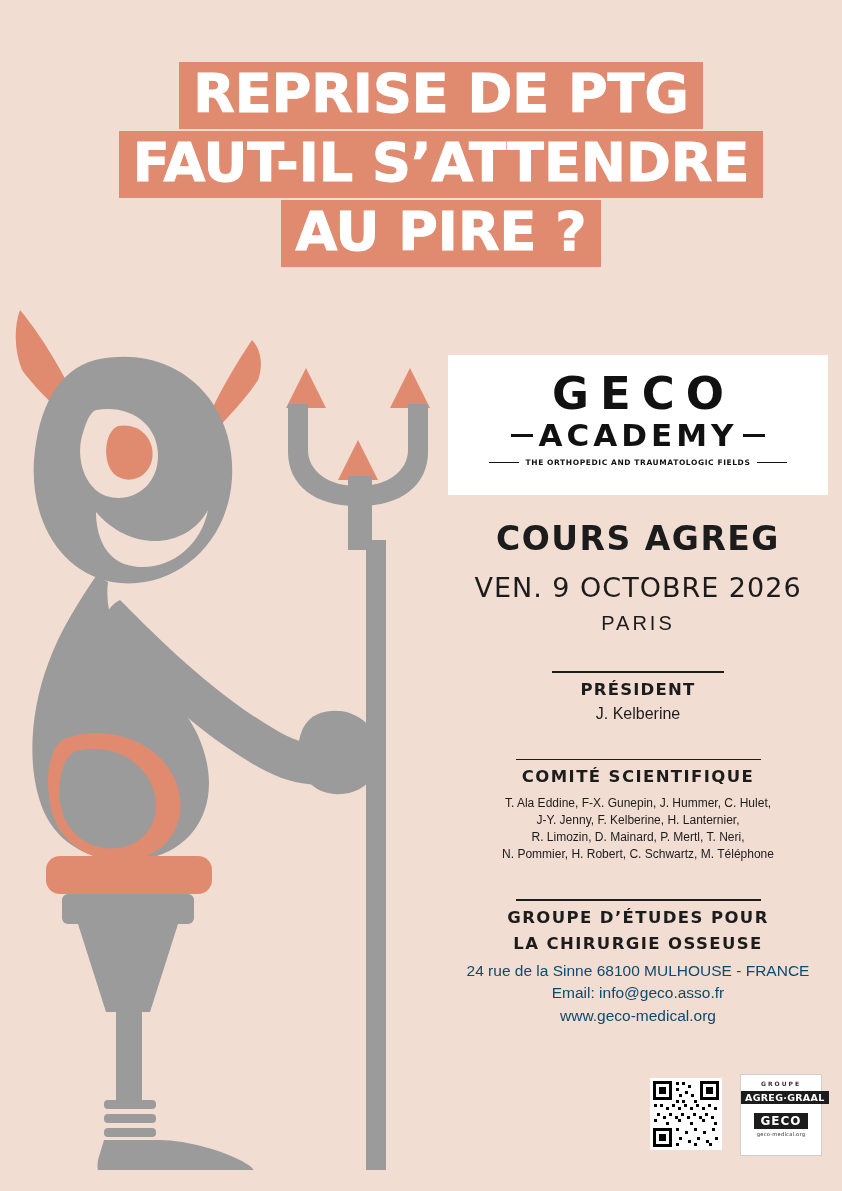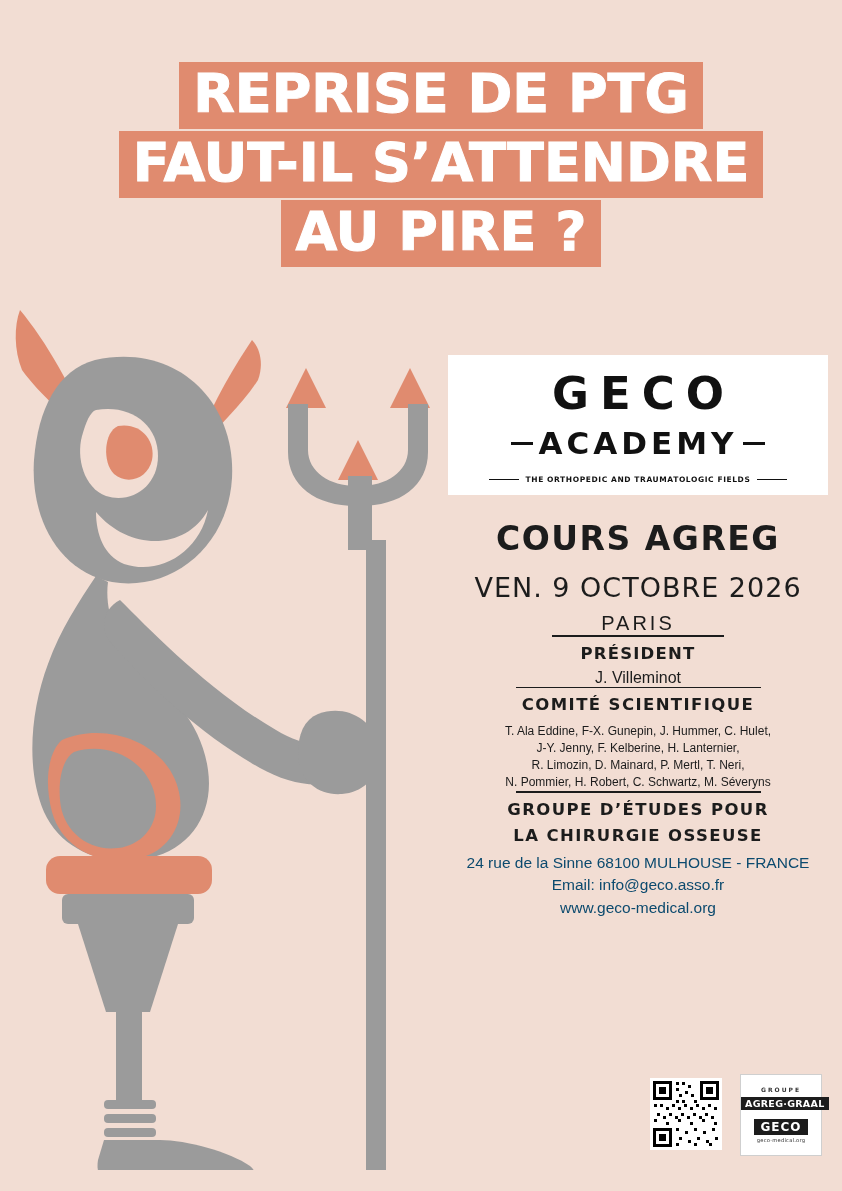--- a/index.html
+++ b/index.html
@@ -78,41 +78,41 @@
     font-size: 45px;
     letter-spacing: 11px;
     color: #111111;
     line-height: 1;
     padding-left: 11px;
   }
   .academy-row {
     display: flex;
     align-items: center;
     justify-content: center;
-    margin-top: 12px;
+    margin-top: 4px;
     gap: 6px;
   }
   .academy-row .bar {
     width: 22px;
     height: 3px;
     background: #111111;
   }
   .academy-word {
     font-family: "DejaVu Sans", sans-serif;
     font-weight: bold;
     font-size: 31px;
     letter-spacing: 4px;
     color: #111111;
     line-height: 1;
   }
   .tagline-row {
     display: flex;
     align-items: center;
     justify-content: center;
-    margin-top: 16px;
+    margin-top: 7px;
     gap: 7px;
   }
   .tagline-row .bar {
     width: 30px;
     height: 1px;
     background: #111111;
   }
   .tagline {
     font-family: "DejaVu Sans", sans-serif;
     font-weight: bold;
@@ -144,21 +144,21 @@
     letter-spacing: 3px;
     color: #1c1c1c;
   }
 
   .rule {
     width: 172px;
     height: 1.5px;
     background: #1c1c1c;
     margin: 0 auto;
   }
-  .sec-gap-top { }
+  .sec-gap-top { margin-top: 36px; }
 
   .sec-head {
     font-family: "DejaVu Sans", sans-serif;
     font-weight: bold;
     font-size: 16.5px;
     letter-spacing: 1.2px;
     color: #1c1c1c;
     margin-top: 7px;
   }
   .sec-head.wide { letter-spacing: 1.4px; }
@@ -195,21 +195,21 @@
   .agreg-badge {
     position: absolute;
     left: 740px;
     top: 1074px;
     width: 82px;
     height: 82px;
     background: #ffffff;
     border: 1px solid #cfcfcf;
     text-align: center;
     box-sizing: border-box;
-    padding-top: 11px;
+    padding-top: 5px;
   }
   .agreg-badge .g1 {
     font-family: "DejaVu Sans", sans-serif;
     font-size: 6px;
     letter-spacing: 2px;
     font-weight: bold;
     color: #333;
   }
   .agreg-badge .g2 {
     display: inline-block;
@@ -311,31 +311,31 @@
       </div>
     </div>
 
     <div class="cours">COURS AGREG</div>
     <div class="date">VEN. 9 OCTOBRE 2026</div>
     <div class="city">PARIS</div>
 
     <div class="sec-gap-top">
       <div class="rule"></div>
       <div class="sec-head">PRÉSIDENT</div>
-      <div class="sec-sub">J. Villeminot</div>
+      <div class="sec-sub">J. Kelberine</div>
     </div>
 
     <div class="sec-gap-top">
       <div class="rule rule-wide"></div>
       <div class="sec-head wide">COMITÉ SCIENTIFIQUE</div>
       <div class="committee">
         <div>T. Ala Eddine, F-X. Gunepin, J. Hummer, C. Hulet,</div>
         <div>J-Y. Jenny, F. Kelberine, H. Lanternier,</div>
         <div>R. Limozin, D. Mainard, P. Mertl, T. Neri,</div>
-        <div>N. Pommier, H. Robert, C. Schwartz, M. Séveryns</div>
+        <div>N. Pommier, H. Robert, C. Schwartz, M. Téléphone</div>
       </div>
     </div>
 
     <div class="sec-gap-top">
       <div class="rule rule-wide"></div>
       <div class="sec-head wide">GROUPE D’ÉTUDES POUR</div>
       <div class="sec-head wide">LA CHIRURGIE OSSEUSE</div>
       <div class="addr">
         <div>24 rue de la Sinne 68100 MULHOUSE - FRANCE</div>
         <div>Email: info@geco.asso.fr</div>

